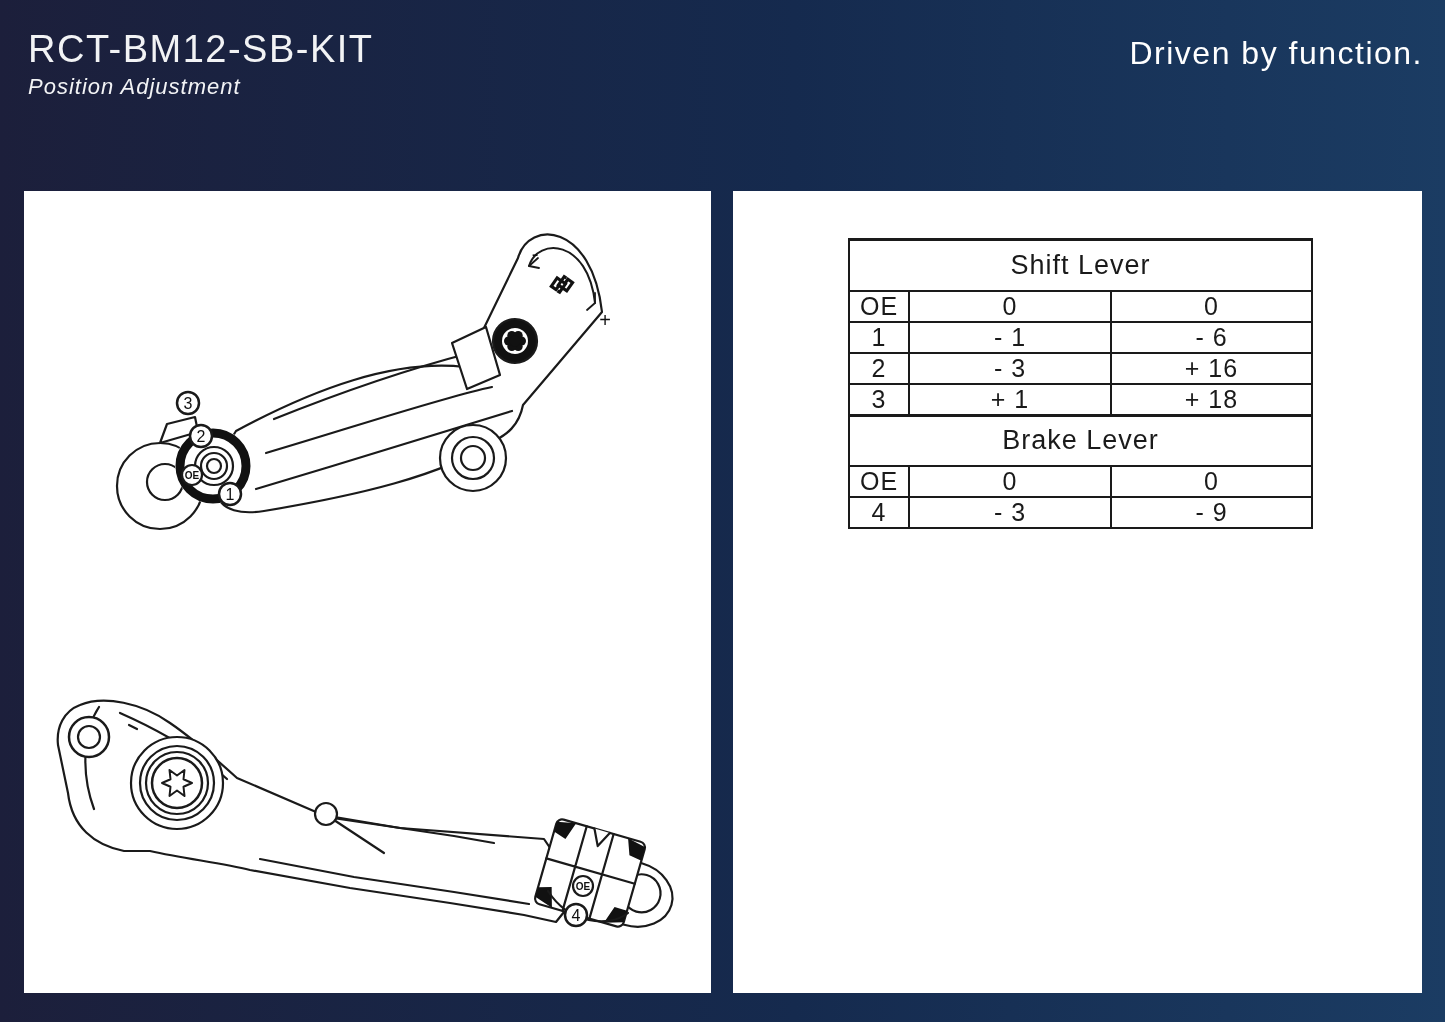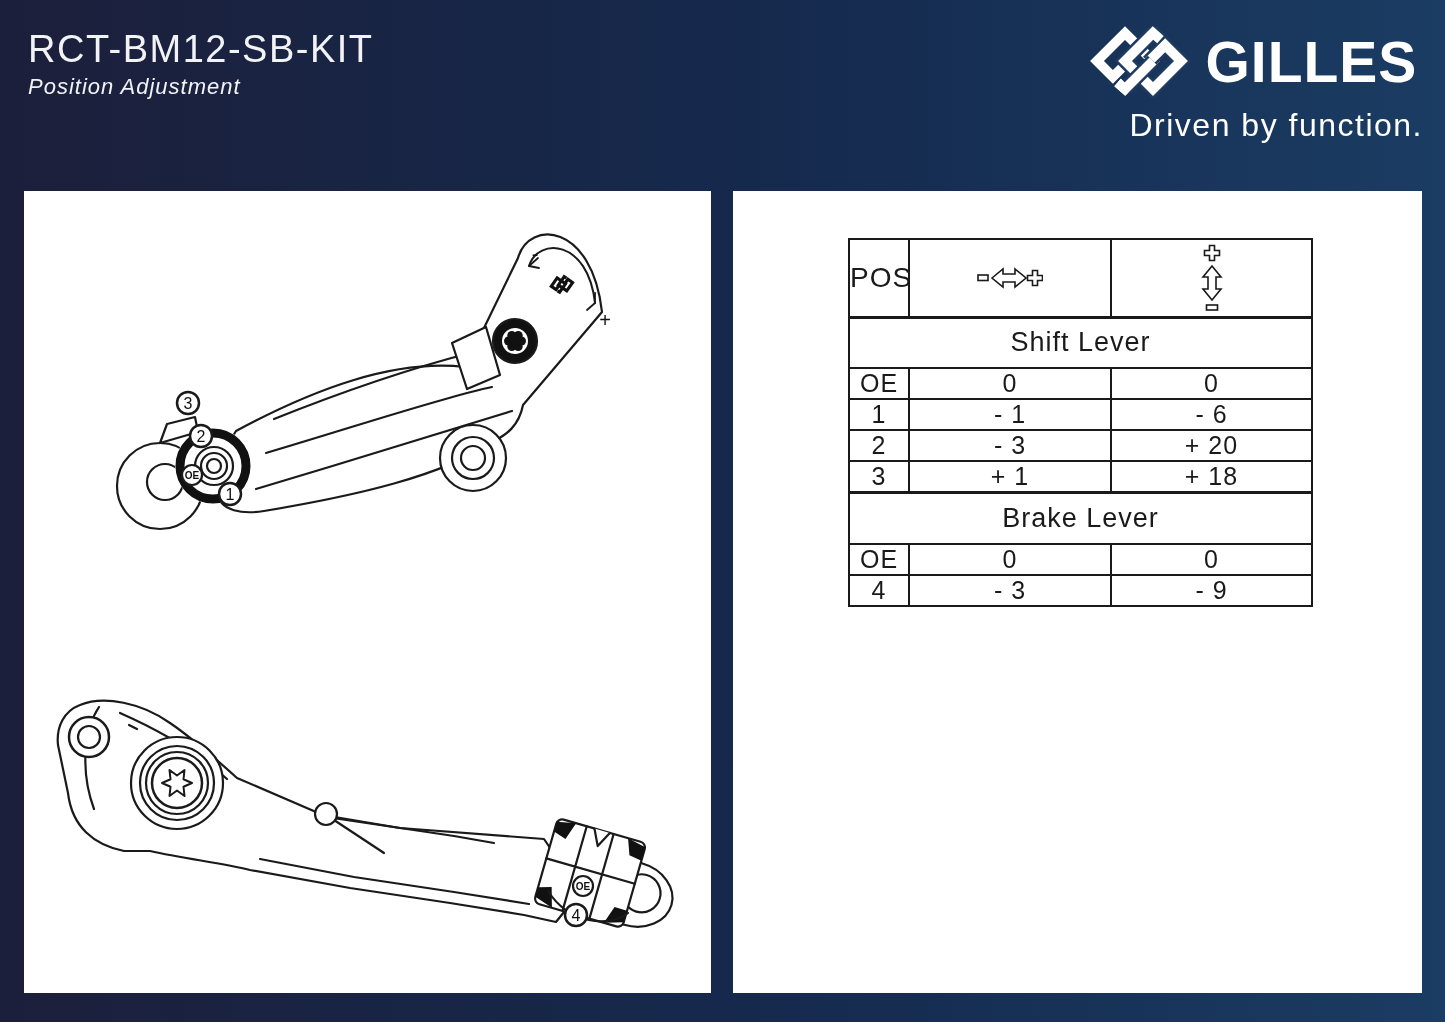--- a/index.html
+++ b/index.html
@@ -42,33 +42,20 @@
 </style>
 </head>
 <body>
 
 <div class="titles">
   <div class="title">RCT-BM12-SB-KIT</div>
   <div class="subtitle">Position Adjustment</div>
 </div>
 
 <div class="brand">
-  <div class="brand-row">
-    <svg width="112" height="72" viewBox="0 6 120 74">
-
-      <path d="M 37,65 L 45,72 L 75,42 L 45,12 L 15,42 L 32,59 L 50,41" fill="none" stroke="#ffffff" stroke-width="10.5" stroke-linejoin="miter"></path>
-
-      <path d="M 83,19 L 75,12 L 45,42 L 75,72 L 105,42 L 88,25 L 70,43" fill="none" stroke="#1d3a5f" stroke-width="16"></path>
-      <path d="M 83,19 L 75,12 L 45,42 L 75,72 L 105,42 L 88,25 L 70,43" fill="none" stroke="#ffffff" stroke-width="10.5"></path>
-
-      <path d="M 45,72 L 75,42" fill="none" stroke="#1d3a5f" stroke-width="16"></path>
-      <path d="M 37,65 L 45,72 L 75,42" fill="none" stroke="#ffffff" stroke-width="10.5"></path>
-    </svg>
-    <span class="brand-name">GILLES</span>
-  </div>
   <div class="brand-tagline">Driven by function.</div>
 </div>
 
 <div class="panel panel-left">
   <svg class="drawing" viewBox="0 0 687 802">
     <g stroke="#1a1a1a" stroke-width="2.2" fill="#ffffff" stroke-linejoin="round" stroke-linecap="round">
 
       <path d="M 212,240 C 290,198 370,168 441,176 L 494,67
                C 505,28 568,32 578,121 L 499,214
                C 495,235 482,244 470,250
@@ -186,54 +173,37 @@
 </div>
 
 <div class="panel panel-right">
   <table class="adj">
     <colgroup>
         <col class="c0">
         <col class="c1">
         <col class="c2">
       </colgroup>
     <tbody>
-        <tr class="t-head">
-      <td>POS</td>
-      <td class="icon-cell">
-        <svg width="66" height="24" viewBox="0 0 66 24" fill="#ffffff" stroke="#1a1a1a" stroke-width="1.6" stroke-linejoin="miter">
-          <rect x="1" y="9" width="10" height="5.5"></rect>
-          <path d="M 15,12 L 26,3 L 26,8 L 38,8 L 38,3 L 49,12 L 38,21 L 38,16 L 26,16 L 26,21 Z"></path>
-          <path d="M 55.5,4.5 h 5 v 5 h 5 v 5 h -5 v 5 h -5 v -5 h -5 v -5 h 5 Z"></path>
-        </svg>
-      </td>
-      <td class="icon-cell">
-        <svg width="24" height="68" viewBox="0 0 24 68" fill="#ffffff" stroke="#1a1a1a" stroke-width="1.6" stroke-linejoin="miter">
-          <path d="M 9.5,1.5 h 5 v 5 h 5 v 5 h -5 v 5 h -5 v -5 h -5 v -5 h 5 Z"></path>
-          <path d="M 12,22 L 3,33 L 8,33 L 8,45 L 3,45 L 12,56 L 21,45 L 16,45 L 16,33 L 21,33 Z"></path>
-          <rect x="6.5" y="61" width="11" height="5"></rect>
-        </svg>
-      </td>
-    </tr>
     <tr class="t-section">
       <td colspan="3">Shift Lever</td>
     </tr>
     <tr class="t-row">
       <td>OE</td>
       <td>0</td>
       <td>0</td>
     </tr>
     <tr class="t-row">
       <td>1</td>
       <td>- 1</td>
       <td>- 6</td>
     </tr>
     <tr class="t-row">
       <td>2</td>
       <td>- 3</td>
-      <td>+ 20</td>
+      <td>+ 16</td>
     </tr>
     <tr class="t-row">
       <td>3</td>
       <td>+ 1</td>
       <td>+ 18</td>
     </tr>
     <tr class="t-section">
       <td colspan="3">Brake Lever</td>
     </tr>
     <tr class="t-row">

